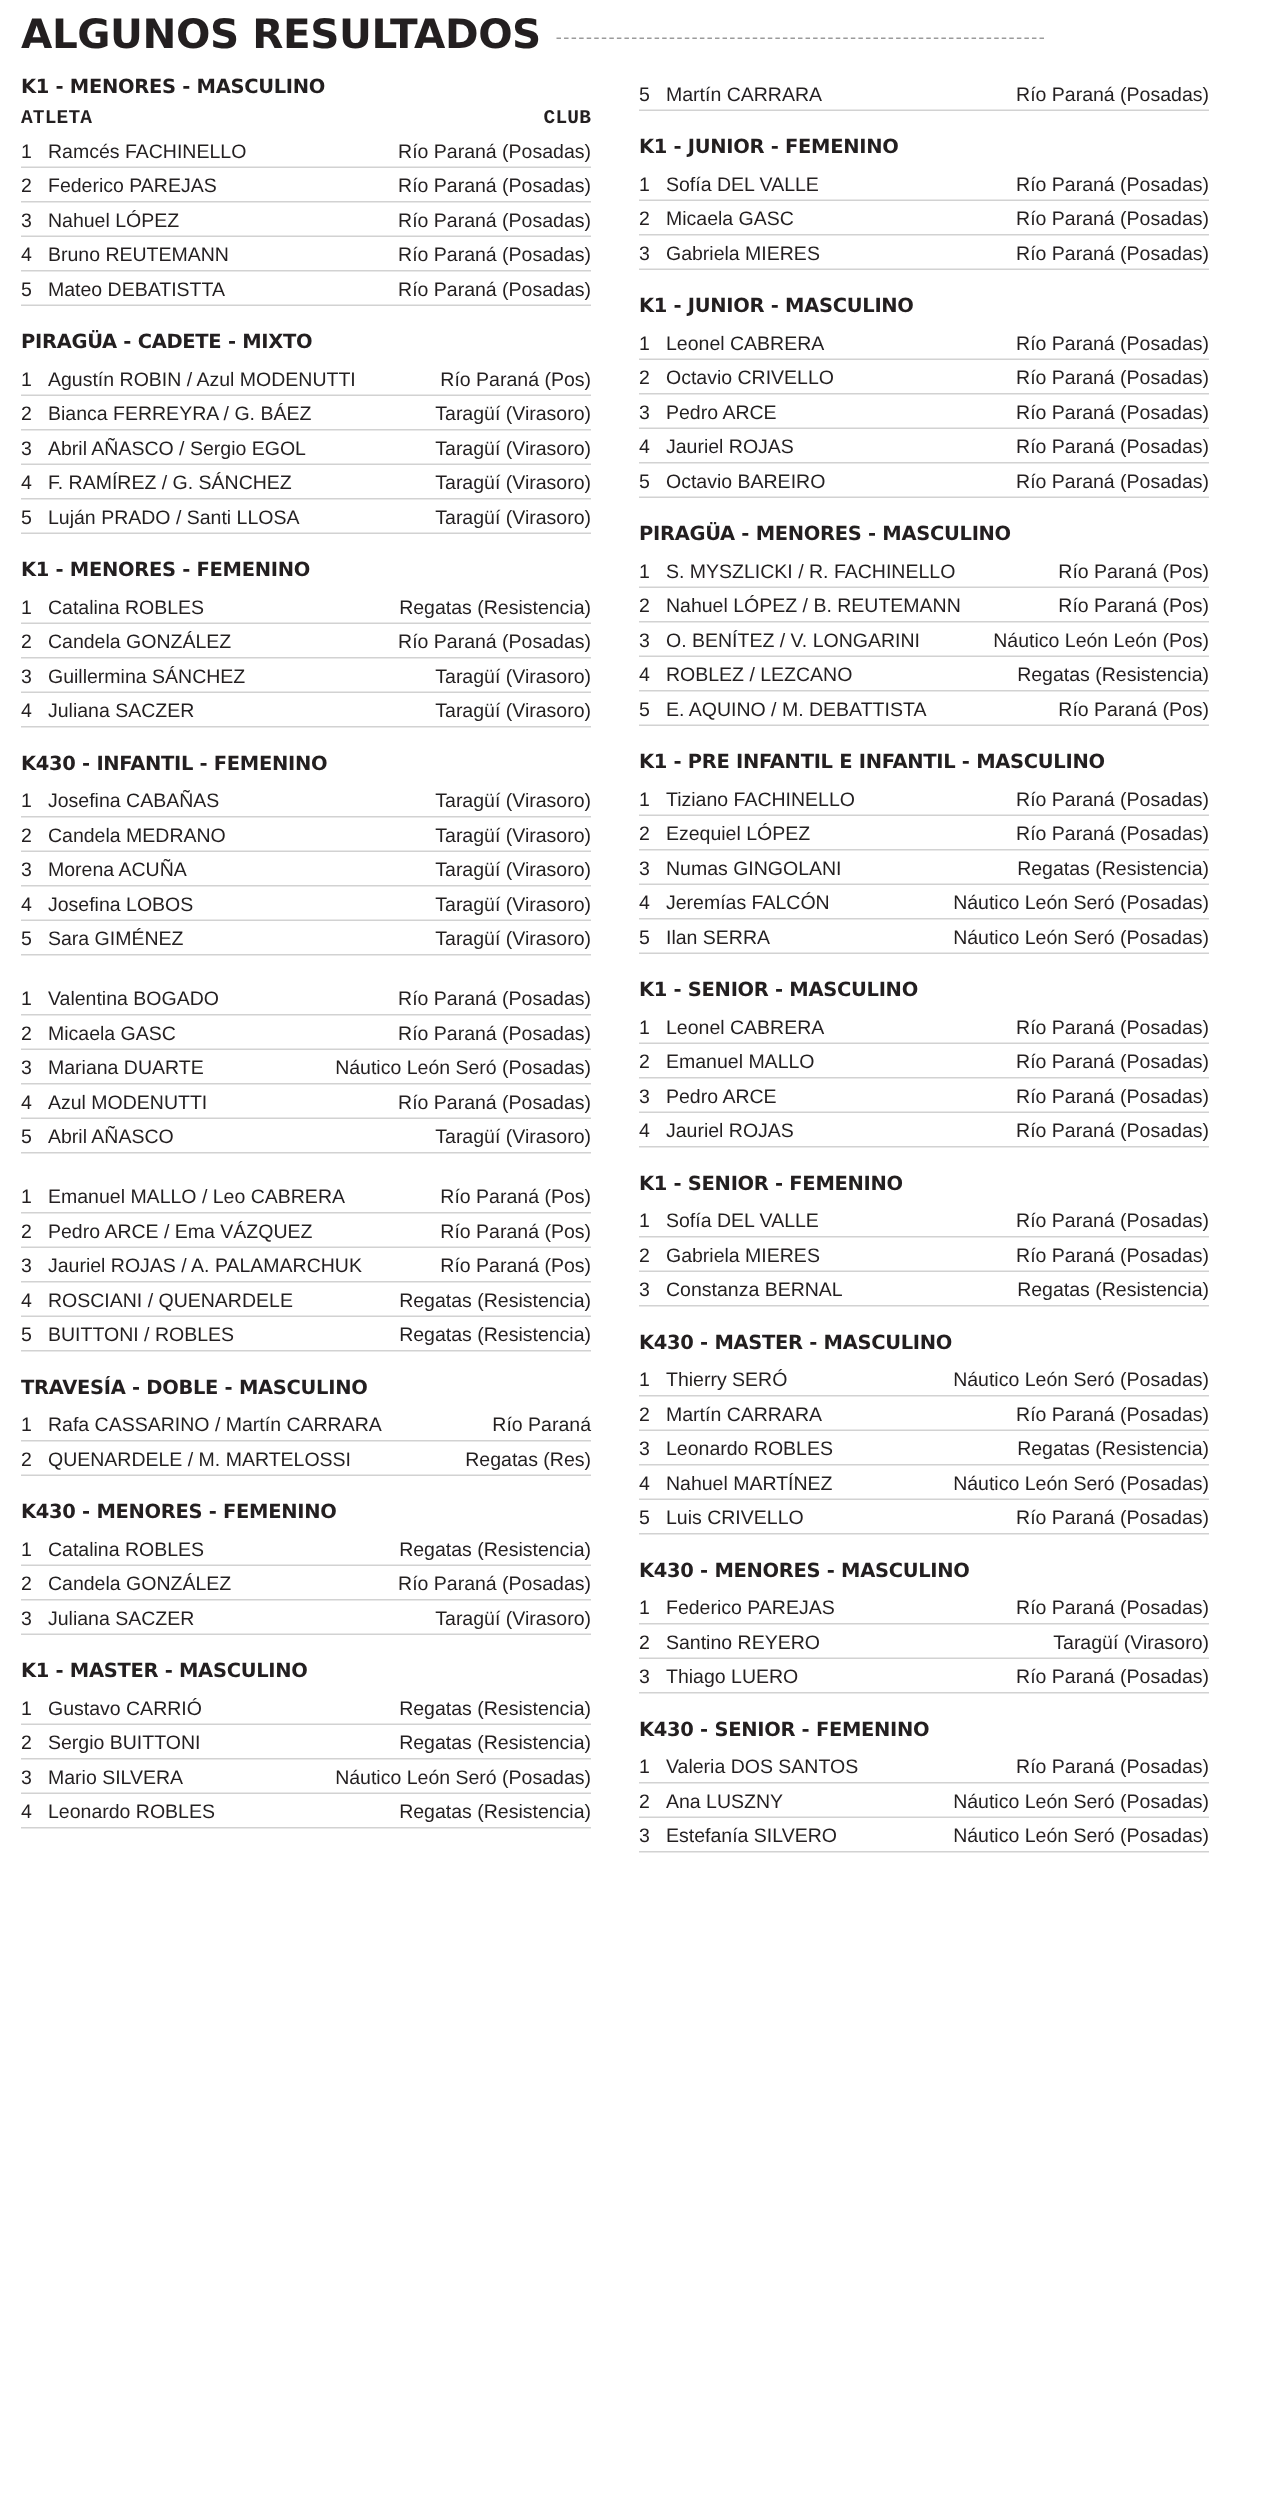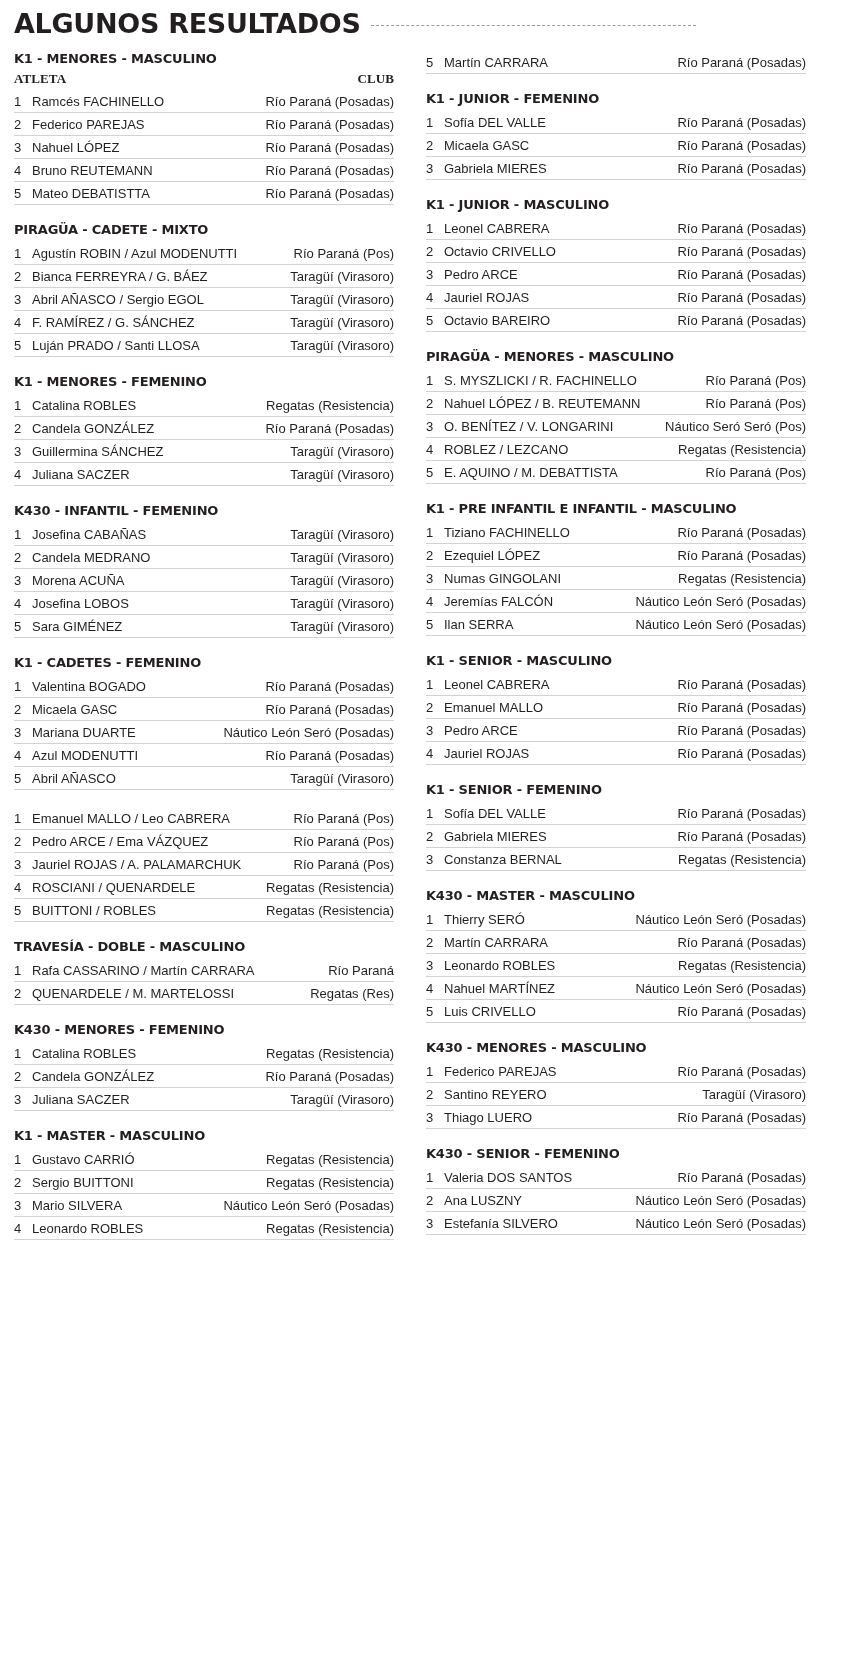--- a/index.html
+++ b/index.html
@@ -62,21 +62,21 @@
     margin-bottom: 5px;
     font-family: "DejaVu Sans", sans-serif;
     white-space: nowrap;
   }
   .subhead {
     display: flex;
     font-size: 13px;
     font-weight: bold;
     letter-spacing: 0.1px;
     padding-bottom: 3px;
-    font-family: Liberation Serif, serif;
+    font-family: Liberation Mono, monospace;
     justify-content: center;
   }
   .subhead .sh-left { flex: 1 1 auto; }
   .subhead .sh-right { text-align: right; }
 
   .row {
     display: flex;
     align-items: baseline;
     font-size: 13px;
     border-bottom: 1px solid #d2d2d2;
@@ -217,21 +217,20 @@
             <span class="name">Josefina LOBOS</span>
             <span class="club">Taragüí (Virasoro)</span>
           </div>
           <div class="row">
             <span class="pos">5</span>
             <span class="name">Sara GIMÉNEZ</span>
             <span class="club">Taragüí (Virasoro)</span>
           </div>
         </div>
         <div class="block">
-          <div class="block-title">K1 - CADETES - FEMENINO</div>
           <div class="row">
             <span class="pos">1</span>
             <span class="name">Valentina BOGADO</span>
             <span class="club">Río Paraná (Posadas)</span>
           </div>
           <div class="row">
             <span class="pos">2</span>
             <span class="name">Micaela GASC</span>
             <span class="club">Río Paraná (Posadas)</span>
           </div>
@@ -395,21 +394,21 @@
             <span class="club">Río Paraná (Pos)</span>
           </div>
           <div class="row">
             <span class="pos">2</span>
             <span class="name">Nahuel LÓPEZ / B. REUTEMANN</span>
             <span class="club">Río Paraná (Pos)</span>
           </div>
           <div class="row">
             <span class="pos">3</span>
             <span class="name">O. BENÍTEZ / V. LONGARINI</span>
-            <span class="club">Náutico Seró Seró (Pos)</span>
+            <span class="club">Náutico León León (Pos)</span>
           </div>
           <div class="row">
             <span class="pos">4</span>
             <span class="name">ROBLEZ / LEZCANO</span>
             <span class="club">Regatas (Resistencia)</span>
           </div>
           <div class="row">
             <span class="pos">5</span>
             <span class="name">E. AQUINO / M. DEBATTISTA</span>
             <span class="club">Río Paraná (Pos)</span>

